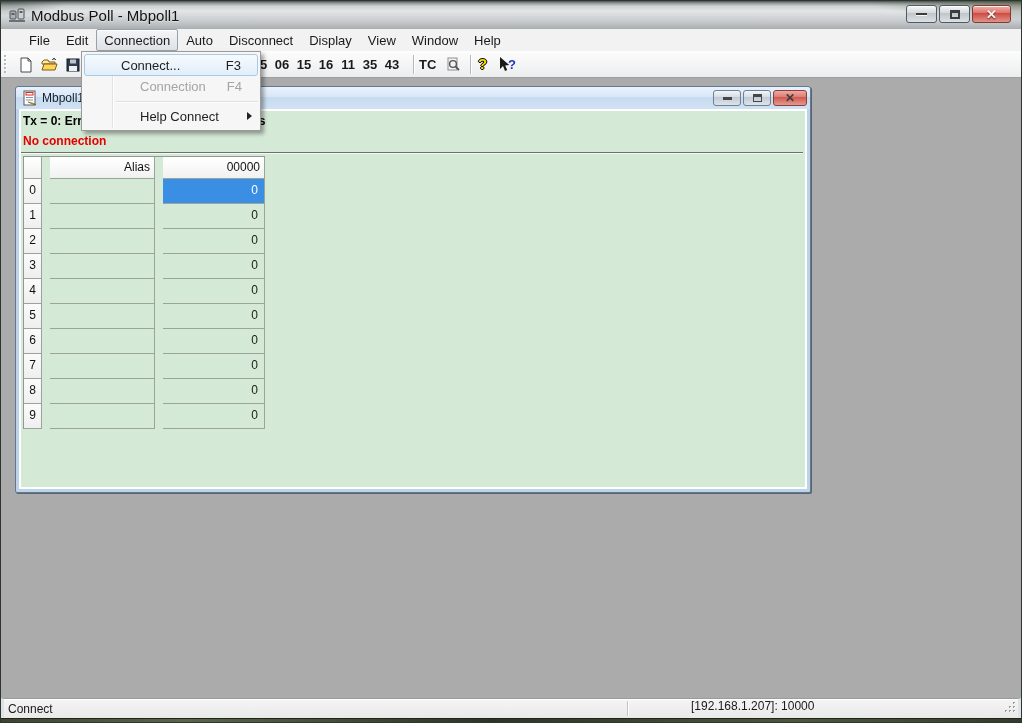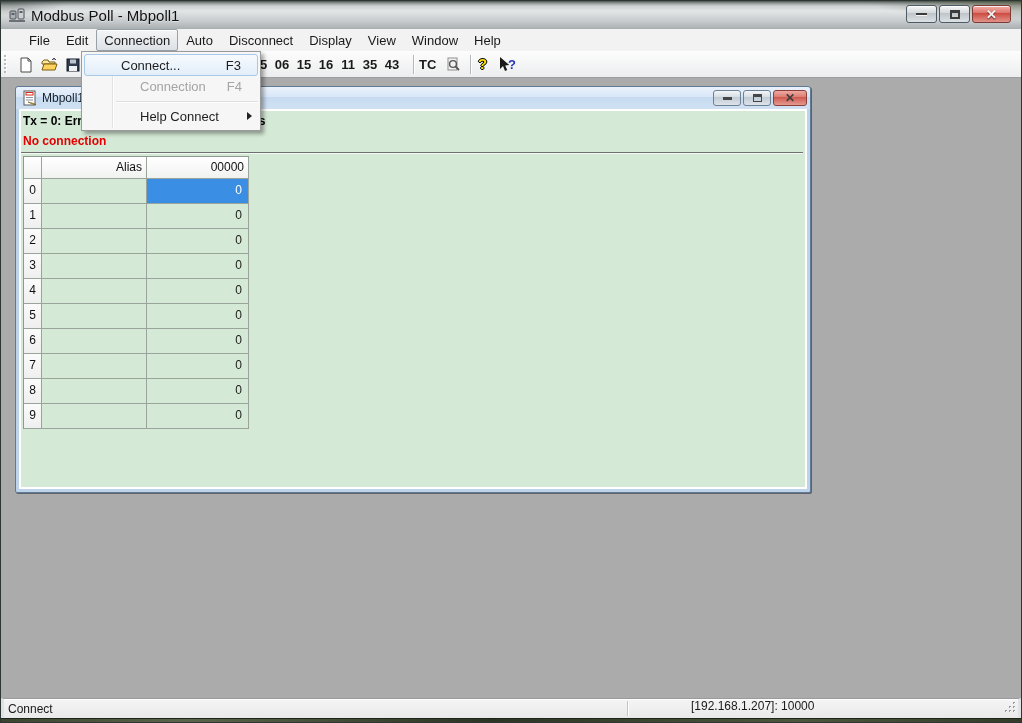--- a/index.html
+++ b/index.html
@@ -82,21 +82,21 @@
   .child-titlebar .doc-icon { position:absolute; left:6px; top:3px; }
   .child-title { position:absolute; left:26px; top:4px; font-size:12px; color:#16202a; }
   .child-controls { position:absolute; right:3px; top:3px; display:flex; gap:2px; }
   .child-body { position:absolute; left:3px; right:3px; top:22px; bottom:3px; background:#fff; padding:2px; }
   .green { position:relative; width:100%; height:100%; background:#d5ead6; overflow:hidden; }
   .tx-line { position:absolute; left:2px; top:3px; font-size:12px; font-weight:700; color:#000; white-space:pre; }
   .err-line { position:absolute; left:2px; top:23px; font-size:12px; font-weight:700; color:#e40000; white-space:pre; }
   .hsep { position:absolute; left:0; top:41px; right:2px; height:2px; background:#6d716d; border-bottom:1px solid #f4f8f4; }
   
   .grid { position:absolute; left:2px; top:45px; border-left:1px solid #8f998f; border-top:1px solid #8f998f; background:#d5ead6; }
-  .grid-row { display:flex; height:25px; }
+  .grid-row { display:flex; height:25px;gap:8px; }
   .grid-row.header { height:22px; }
   .gcell { border-right:1px solid #9aa49a; border-bottom:1px solid #9aa49a; font-size:12px; overflow:hidden; }
   .g-corner { width:18px; background:linear-gradient(180deg,#fcfcfc,#eef0ee); }
   .g-alias  { width:105px; }
   .g-value  { width:102px; }
   .hdr { background:linear-gradient(180deg,#ffffff,#f0f2f0); text-align:right; padding:3px 4px 0 0; color:#111; }
   .rownum { background:linear-gradient(180deg,#fbfbfb,#efefef); text-align:center; padding-top:4px; color:#111; }
   .gdata { background:#d5ead6; padding-top:4px; }
   .g-value.gdata { text-align:right; padding-right:6px; }
   .gdata.sel { background:#3a8ee4; color:#fff; }

